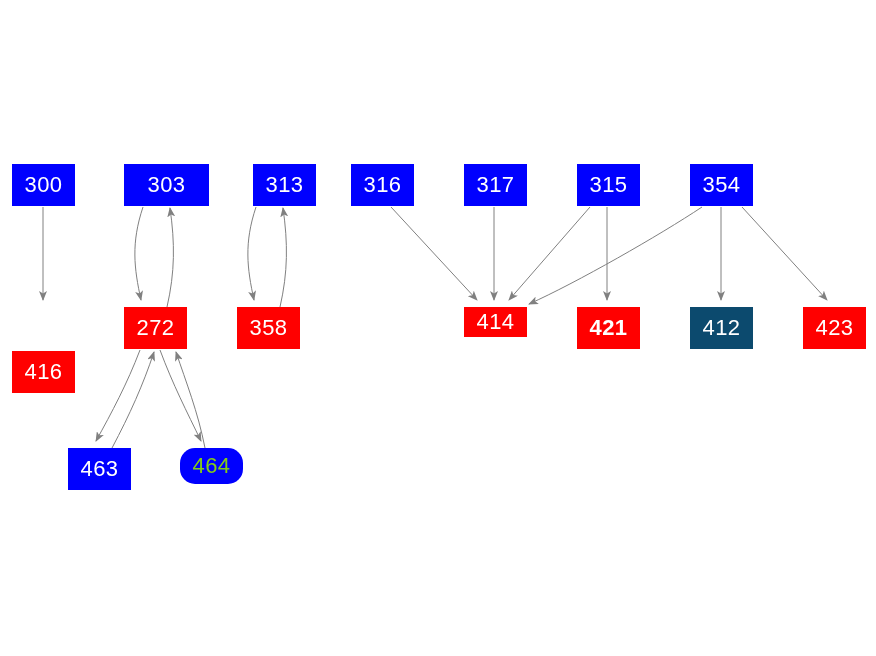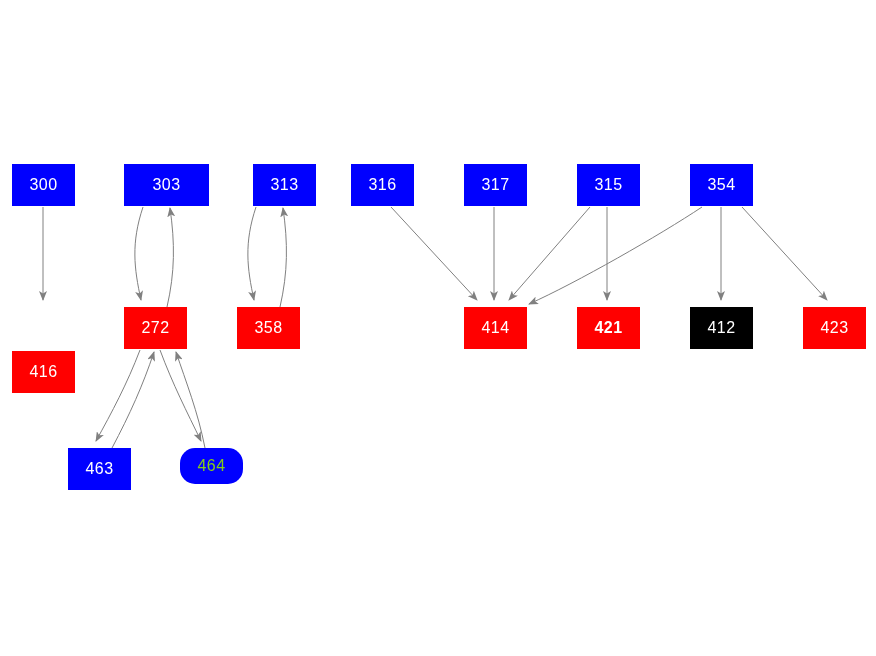--- a/index.html
+++ b/index.html
@@ -25,21 +25,21 @@
     width: 876px;
     height: 656px;
   }
   .node {
     position: absolute;
     box-sizing: border-box;
     display: flex;
     align-items: center;
     justify-content: center;
     color: #ffffff;
-    font-size: 16px;
+    font-size: 22px;
     font-family: "Liberation Sans", "DejaVu Sans", sans-serif;
     letter-spacing: 0.5px;
     line-height: 1;
     user-select: none;
   }
   .node-label {
     pointer-events: none;
   }
 </style>
 </head>
@@ -97,27 +97,27 @@
       </div>
       <div class="node" style="left: 12px; top: 307px; width: 63px; height: 42px; background: rgb(255, 0, 0); color: rgb(255, 255, 255); margin-top: 44px;">
         <span class="node-label">416</span>
       </div>
       <div class="node" style="left: 124px; top: 307px; width: 63px; height: 42px; background: rgb(255, 0, 0); color: #ffffff;">
         <span class="node-label">272</span>
       </div>
       <div class="node" style="left: 237px; top: 307px; width: 63px; height: 42px; background: rgb(255, 0, 0); color: rgb(255, 255, 255); justify-content: center;">
         <span class="node-label">358</span>
       </div>
-      <div class="node" style="left: 464px; top: 307px; width: 63px; height: 42px; background: rgb(255, 0, 0); color: rgb(255, 255, 255);">
+      <div class="node" style="left: 464px; top: 307px; width: 63px; height: 30px; background: rgb(255, 0, 0); color: rgb(255, 255, 255);">
         <span class="node-label">414</span>
       </div>
       <div class="node" style="left: 577px; top: 307px; width: 63px; height: 42px; background: rgb(255, 0, 0); color: rgb(255, 255, 255); font-weight: bold;">
         <span class="node-label">421</span>
       </div>
-      <div class="node" style="left: 690px; top: 307px; width: 63px; height: 42px; background: #000000; color: rgb(255, 255, 255);">
+      <div class="node" style="left: 690px; top: 307px; width: 63px; height: 42px; background: #0c4a6e; color: rgb(255, 255, 255);">
         <span class="node-label">412</span>
       </div>
       <div class="node" style="left: 803px; top: 307px; width: 63px; height: 42px; background: rgb(255, 0, 0); color: rgb(255, 255, 255);">
         <span class="node-label">423</span>
       </div>
       <div class="node" style="left: 68px; top: 448px; width: 63px; height: 42px; background: rgb(0, 0, 255); color: rgb(255, 255, 255);">
         <span class="node-label">463</span>
       </div>
       <div class="node" style="left: 180px; top: 448px; width: 63px; height: 36px; background: rgb(0, 0, 255); color: #84cc16; border-radius: 15px;">
         <span class="node-label">464</span>

